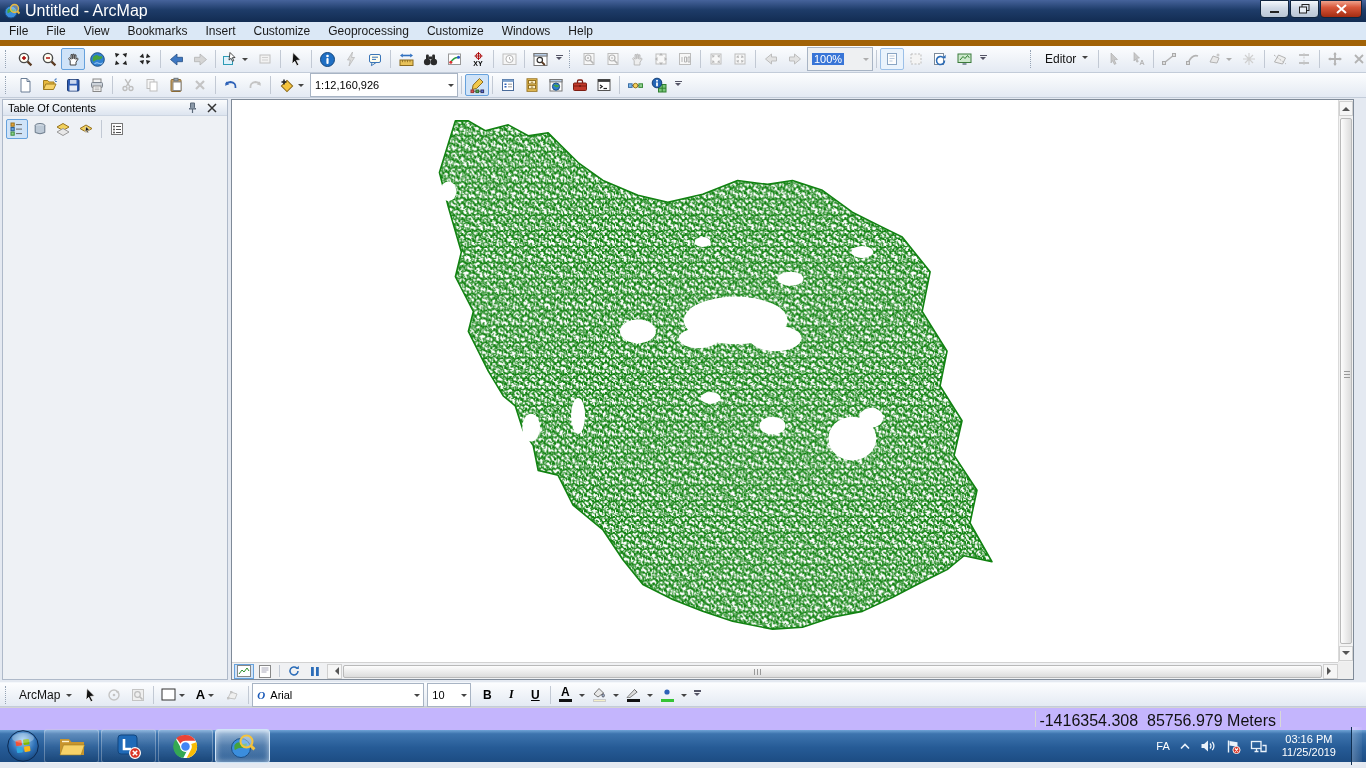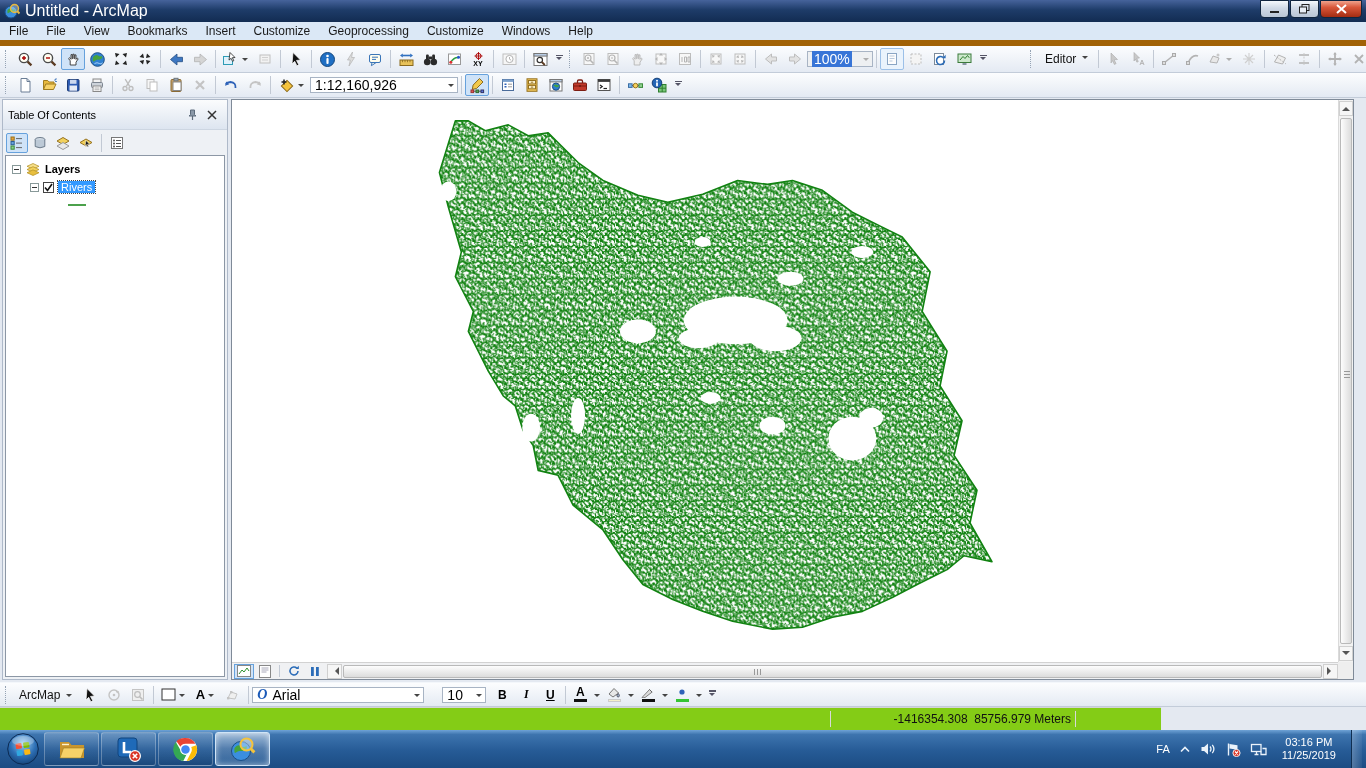--- a/index.html
+++ b/index.html
@@ -21,32 +21,32 @@
   .row1{height:27px}
   .row2{height:25px}
   .tbtn{width:24px;height:22px;display:flex;align-items:center;justify-content:center;flex:0 0 auto;border:1px solid transparent;border-radius:2px;position:relative}
   .tbtn.sel{background:#cfe3f8;border-color:#66a1dc}
   .tbtn.box{border-color:#9cc0e8;background:#eaf3fc}
   .grip{width:4px;height:18px;border-left:1px dotted #95a3b4;margin:0 4px 0 3px;flex:0 0 auto}
   .sep{width:1px;height:18px;background:#c2c9d4;margin:0 3px;flex:0 0 auto}
   .car{width:12px;height:100%;display:flex;align-items:center;justify-content:center;flex:0 0 auto}
   .car::after{content:"";border:3.5px solid transparent;border-top-color:#444;margin-top:4px}
   .car.dis::after{border-top-color:#aeaeae}
-  .combo{height:16px;background:#fff;border:1px solid #a8b4c4;display:flex;align-items:center;font-size:14px;padding-left:4px;flex:0 0 auto}
+  .combo{height:24px;background:#fff;border:1px solid #a8b4c4;display:flex;align-items:center;font-size:11px;padding-left:4px;flex:0 0 auto}
   .combo .car{margin-left:auto}
   .hl{background:#3875d7;color:#fff;padding:0 2px}
   .chev{width:14px;height:20px;display:flex;flex-direction:column;align-items:center;justify-content:center;gap:1px;flex:0 0 auto}
   .chev i{display:block;width:7px;height:1.5px;background:#556}
   .chev b{display:block;width:0;border:3.5px solid transparent;border-top-color:#556}
   .lbl{font-size:12px;color:#111;padding:0 3px}
 
   
   .work{position:absolute;top:98px;left:0;width:1366px;height:584px;display:flex;background:#e4e9f1}
   .toc{width:226px;margin:1px 0 2px 2px;background:#eef1f5;border:1px solid #aeb9c9;display:flex;flex-direction:column;font-size:11px}
-  .toc-title{height:30px;display:flex;align-items:center;padding:0 5px;background:linear-gradient(#fbfcfd,#dde5f0);border-bottom:1px solid #cdd6e2}
+  .toc-title{height:16px;display:flex;align-items:center;padding:0 5px;background:linear-gradient(#fbfcfd,#dde5f0);border-bottom:1px solid #cdd6e2}
   .toc-title .sp{flex:1}
   .tocbtn{width:20px;height:18px;display:flex;align-items:center;justify-content:center}
   .toc-tools{height:25px;display:flex;align-items:center;padding:2px 3px;gap:1px}
   .toc-tools .tbtn{width:22px;height:20px}
   .toc-body{flex:1;background:#fff;border:1px solid #8c97a5;margin:0 2px 2px}
   .trow{display:flex;align-items:center;height:18px;gap:4px}
   .expand{width:9px;height:9px;border:1px solid #899;background:#fff;position:relative;flex:0 0 auto}
   .expand::after{content:"";position:absolute;left:1px;top:3px;width:5px;height:1px;background:#333}
   .layersname{font-weight:bold}
   .sel-label{background:#3399ff;color:#fff;padding:0 3px;outline:1px dotted #444}
@@ -75,26 +75,26 @@
 
   
   .drawbar{position:absolute;top:682px;left:0;width:1366px;height:25px;display:flex;align-items:center;background:linear-gradient(#fcfdfe,#e4eaf3);border-top:1px solid #f4f7fb;border-bottom:1px solid #c3ccd9;padding:0 2px}
   .bld{font-weight:bold;font-size:12px}
   .ita{font-style:italic;font-family:"Liberation Serif",serif;font-size:12px;font-weight:bold}
   .und{text-decoration:underline;font-size:12px;font-weight:bold}
   .colorbtn{display:flex;flex-direction:column;align-items:center;justify-content:center;width:22px;height:22px}
   .cbar{width:13px;height:3px;margin-top:1px}
 
   
-  .status{position:absolute;top:707px;left:0;width:1161px;height:23px;background:#84cc16;border-top:1px solid #d4d4d4;font-size:12px;color:#111}
+  .status{position:absolute;top:707px;left:0;width:1366px;height:23px;background:#c4b5fd;border-top:1px solid #d4d4d4;font-size:16px;color:#111}
   .coords{position:absolute;right:90px;top:4px}
   .stsep{position:absolute;top:3px;width:1px;height:16px;background:#d8d8d8}
 
   
-  .taskbar{position:absolute;top:730px;left:0;width:1366px;height:38px;background:linear-gradient(#6fa3d6 0%,#3d74ae 12%,#265b96 55%,#1c4c83 100%);display:flex;align-items:center;padding-left:3px}
+  .taskbar{position:absolute;top:730px;left:0;width:1366px;height:32px;background:linear-gradient(#6fa3d6 0%,#3d74ae 12%,#265b96 55%,#1c4c83 100%);display:flex;align-items:center;padding-left:3px}
   .orb{width:40px;height:38px;display:flex;align-items:center;justify-content:center}
   .task-btn{width:55px;height:34px;margin:0 1px;border:1px solid rgba(255,255,255,.28);border-radius:3px;background:linear-gradient(rgba(255,255,255,.22),rgba(255,255,255,.06) 48%,rgba(0,0,0,.08));display:flex;align-items:center;justify-content:center}
   .task-btn.active{background:linear-gradient(rgba(255,255,255,.5),rgba(255,255,255,.2) 48%,rgba(120,170,220,.25));border-color:#cfe4f7;box-shadow:inset 0 0 6px rgba(255,255,255,.6)}
   .tray{margin-left:auto;display:flex;align-items:center;gap:9px;color:#fff;font-size:11px;padding-right:4px;height:100%}
   .clock{text-align:center;line-height:13px;padding:0 6px}
   .showdesk{width:11px;height:38px;border-left:1px solid #0f2f52;background:linear-gradient(90deg,rgba(255,255,255,.25),rgba(255,255,255,.05))}
   svg{display:block}
 </style>
 </head>
 <body>
@@ -668,45 +668,20 @@
             <svg width="16" height="16">
               <rect x="2.5" y="2.5" width="11" height="11" fill="#fff" stroke="#777"></rect>
               <circle cx="5" cy="5.5" r="1" fill="#555"></circle>
               <path d="M7 5.5h5" stroke="#555"></path>
               <circle cx="5" cy="8.5" r="1" fill="#555"></circle>
               <path d="M7 8.5h5" stroke="#555"></path>
               <circle cx="5" cy="11.5" r="1" fill="#555"></circle>
               <path d="M7 11.5h5" stroke="#555"></path>
             </svg>
           </div>
-      </div>
-      <div class="toc-body">
-        <div class="trow" style="padding-left:6px;margin-top:4px">
-          <span class="expand"></span>
-          <svg width="16" height="13">
-              <path d="M8 0.5l6 2.8-6 2.8-6-2.8z" fill="#f7e08a" stroke="#b08c1f" stroke-width=".7"></path>
-              <path d="M8 3.7l6 2.8-6 2.8-6-2.8z" fill="#f2d15c" stroke="#b08c1f" stroke-width=".7"></path>
-              <path d="M8 6.9l6 2.8-6 2.8-6-2.8z" fill="#e8bf3f" stroke="#b08c1f" stroke-width=".7"></path>
-            </svg>
-          <span class="layersname">Layers</span>
-        </div>
-        <div class="trow" style="padding-left:24px">
-          <span class="expand"></span>
-          <span class="checkbox">
-              <svg width="9" height="9">
-                <path d="M1 4.5l2.5 3L8 1" fill="none" stroke="#111" stroke-width="1.6"></path>
-              </svg>
-            </span>
-          <span class="sel-label">Rivers</span>
-        </div>
-        <div class="trow" style="padding-left:60px">
-          <svg width="22" height="4">
-              <path d="M2 2h18" stroke="#118211" stroke-width="1.5"></path>
-            </svg>
-        </div>
       </div>
     </div>
 
     <div class="splitter"></div>
 
     <div class="mapframe">
       <div class="canvas">
         <svg viewBox="0 0 1109 566" preserveAspectRatio="none">
           <defs>
             <pattern id="rv" width="16" height="16" patternUnits="userSpaceOnUse">
@@ -848,21 +823,21 @@
           <rect x="2" y="10" width="2.4" height="2.4" fill="#c4c4c4"></rect>
           <rect x="5" y="4" width="2.4" height="2.4" fill="#c4c4c4"></rect>
         </svg>
       </div>
     <div class="sep"></div>
     <div class="combo" style="width:172px">
       <span style="color:#1b5ab8;font-weight:bold;font-style:italic;font-family:'Liberation Serif',serif;margin-right:5px">O</span>
       <span>Arial</span>
       <span class="car"></span>
     </div>
-    <div class="combo" style="width:44px;margin-left:18px">
+    <div class="combo" style="width:44px;margin-left:3px">
         <span>10</span>
         <span class="car"></span>
       </div>
     <div class="tbtn" style="margin-left:4px">
         <span class="bld">B</span>
       </div>
     <div class="tbtn">
         <span class="ita">I</span>
       </div>
     <div class="tbtn">

